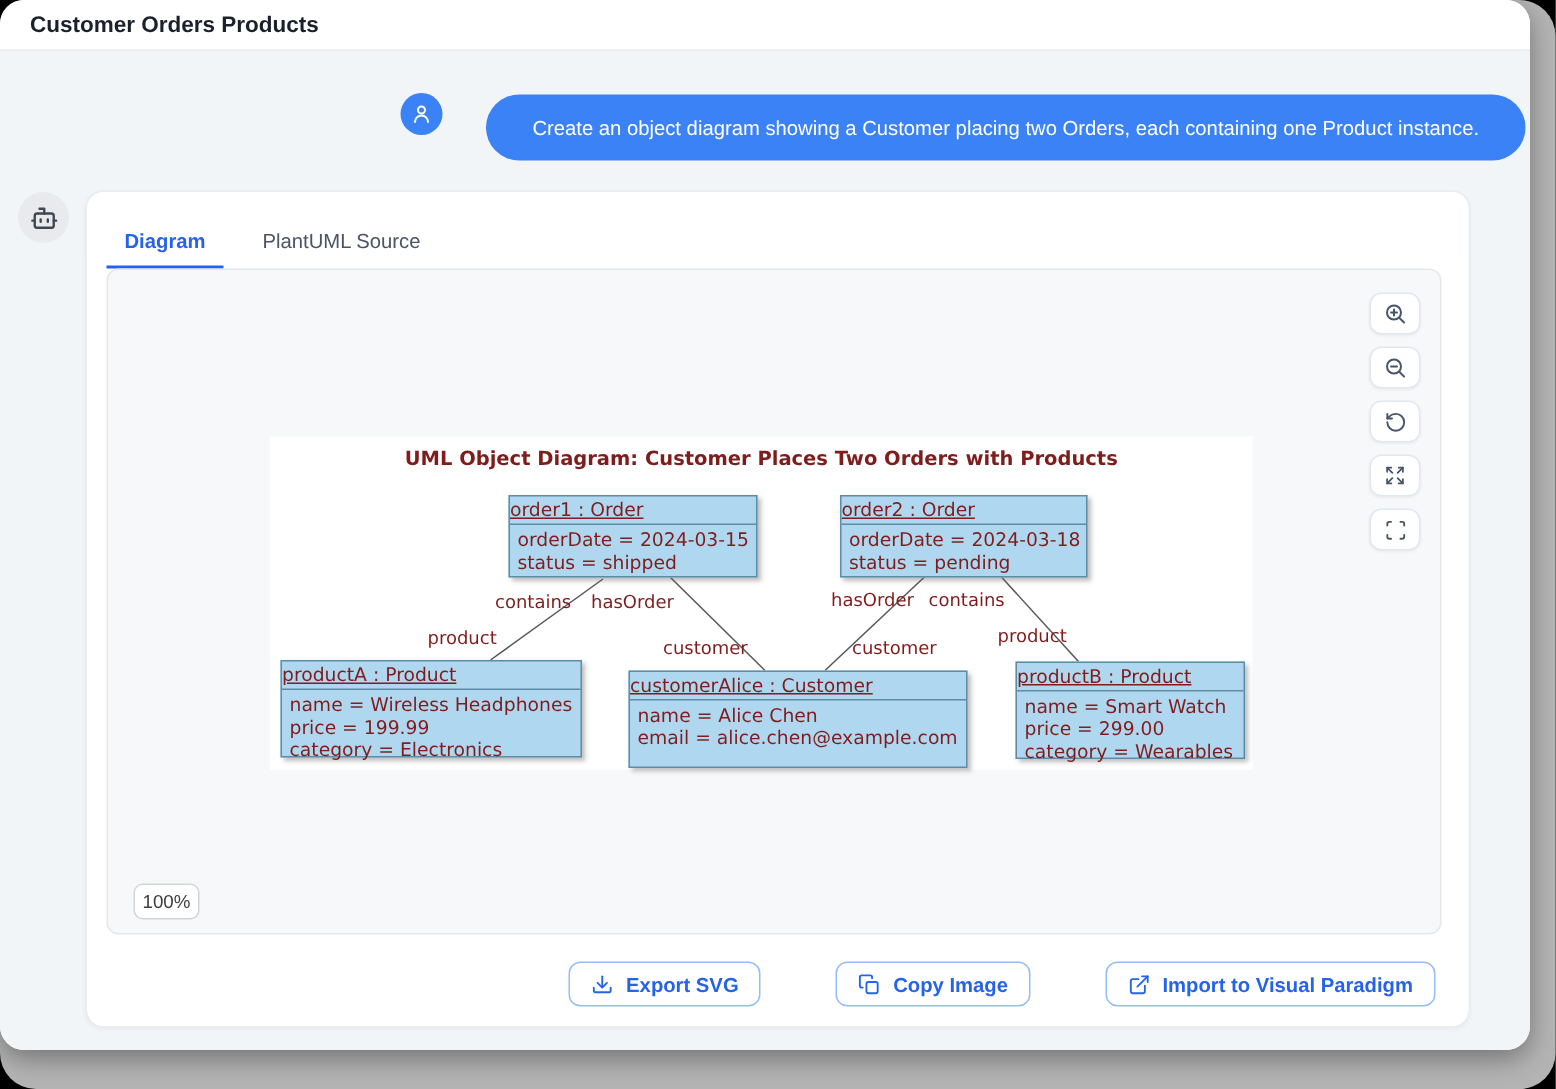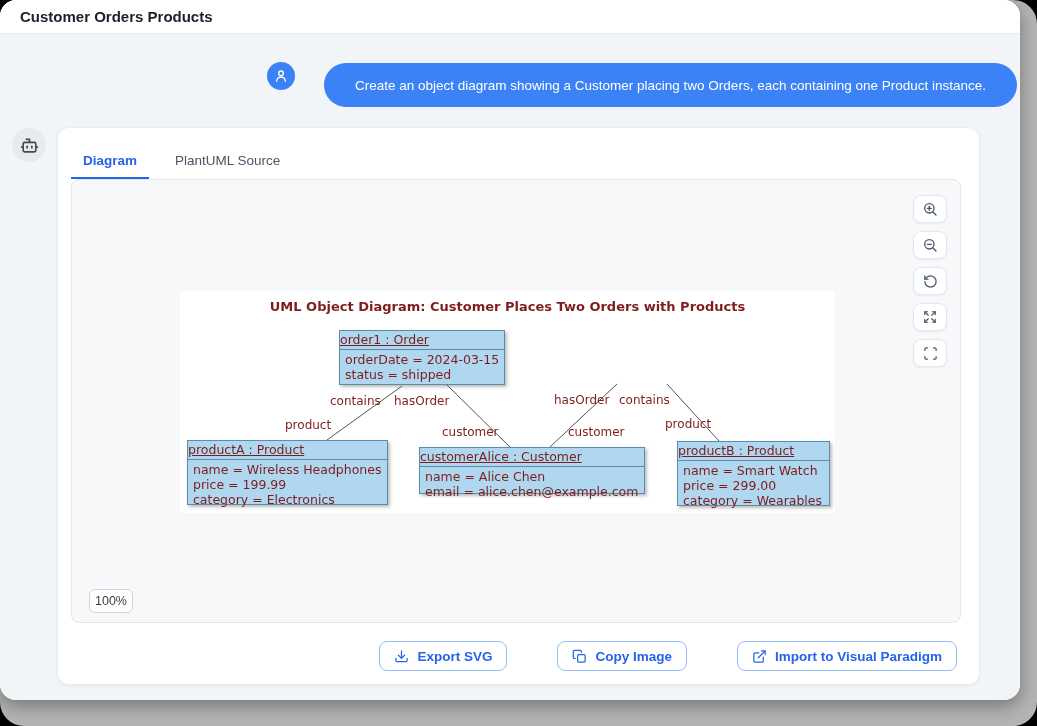--- a/index.html
+++ b/index.html
@@ -123,31 +123,38 @@
           <span class="link-label" style="left:485px;top:127px;">product</span>
 
           <div class="uml-box" style="left:159px;top:39px;width:166px;height:55px;">
             <div class="uml-box-header">order1 : Order</div>
             <div class="uml-box-body">
               <div>orderDate = 2024-03-15</div>
               <div>status = shipped</div>
             </div>
           </div>
 
+          <div class="uml-box" style="left:380px;top:39px;width:165px;height:55px;">
+            <div class="uml-box-header">order2 : Order</div>
+            <div class="uml-box-body">
+              <div>orderDate = 2024-03-18</div>
+              <div>status = pending</div>
+            </div>
+          </div>
 
           <div class="uml-box" style="left:7px;top:149px;width:201px;height:65px;">
             <div class="uml-box-header">productA : Product</div>
             <div class="uml-box-body">
               <div>name = Wireless Headphones</div>
               <div>price = 199.99</div>
               <div>category = Electronics</div>
             </div>
           </div>
 
-          <div class="uml-box" style="left:239px;top:156px;width:226px;height:47px;">
+          <div class="uml-box" style="left:239px;top:156px;width:226px;height:65px;">
             <div class="uml-box-header">customerAlice : Customer</div>
             <div class="uml-box-body">
               <div>name = Alice Chen</div>
               <div>email = alice.chen@example.com</div>
             </div>
           </div>
 
           <div class="uml-box" style="left:497px;top:150px;width:153px;height:65px;">
             <div class="uml-box-header">productB : Product</div>
             <div class="uml-box-body">

